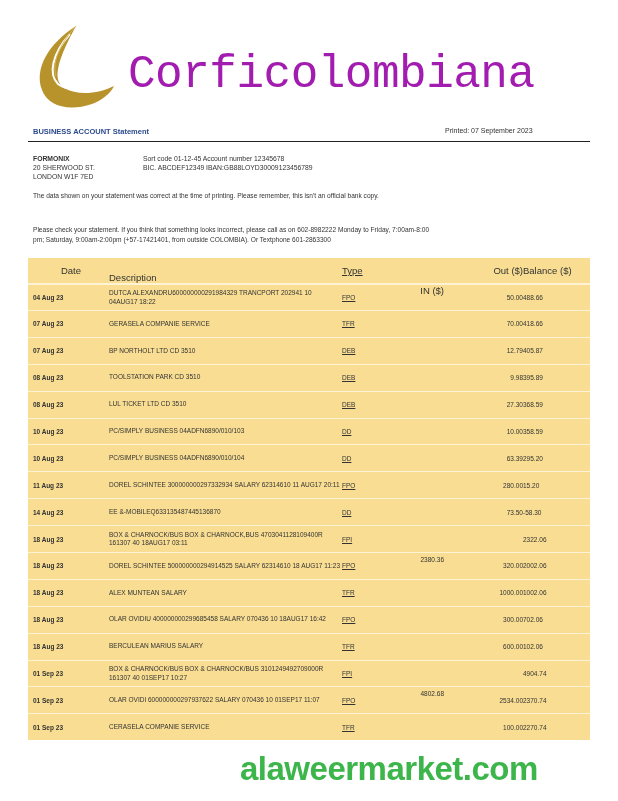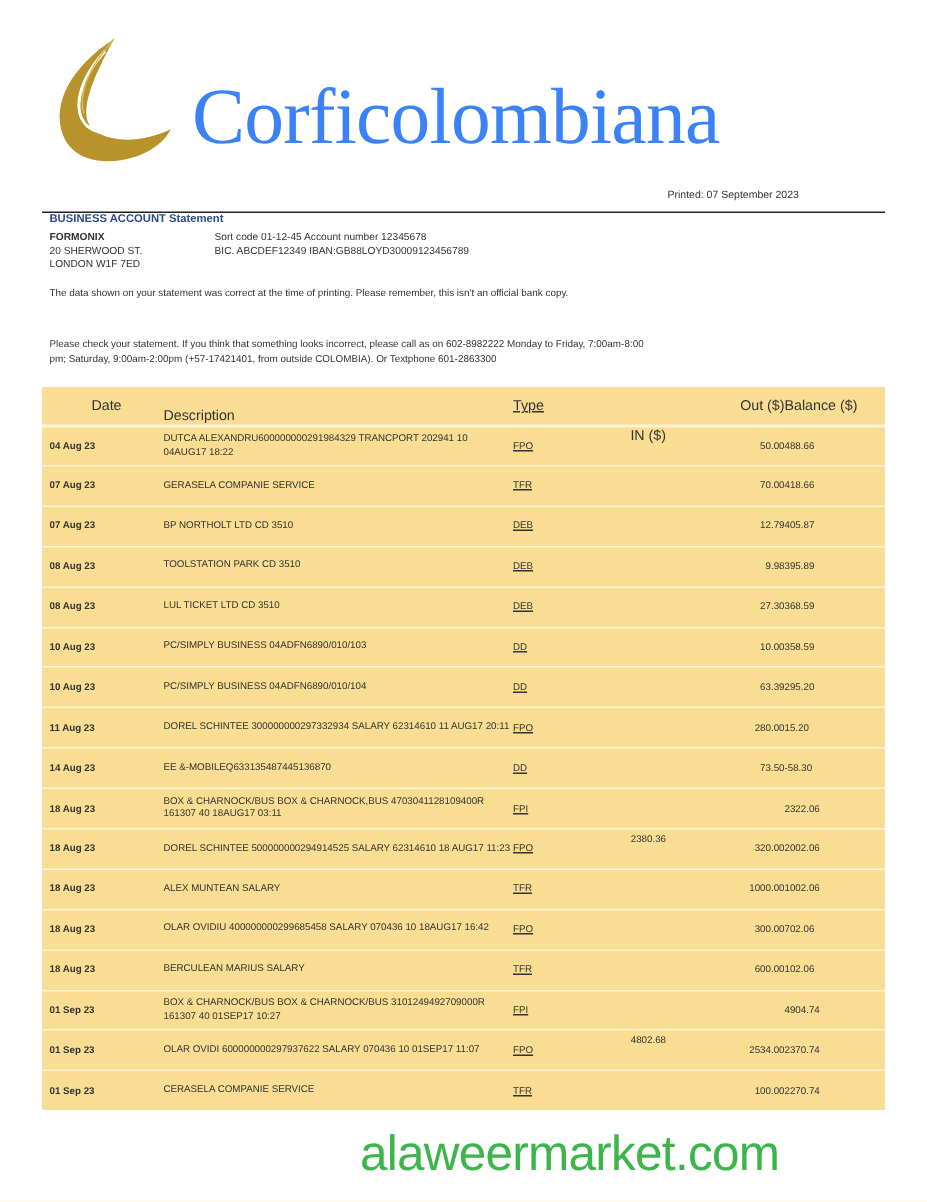--- a/index.html
+++ b/index.html
@@ -1,38 +1,38 @@
 <!DOCTYPE html>
 <html><head>
   <meta charset="utf-8">
   <style>
     html, body { margin: 0; padding: 0; background: #ffffff; }
     body { width: 618px; height: 801px; position: relative; overflow: hidden; font-family: "Liberation Sans", sans-serif; color: #222; }
     .logo { position: absolute; left: 28px; top: 24px; width: 110px; height: 90px; }
-    .brand { position: absolute; left: 128px; top: 52px; font-family: Liberation Serif, serif; font-size: 53px; color: #3b82f6; letter-spacing: -0.5px; line-height: 1; }
-    .stmt-title { position: absolute; left: 33px; top: 141px; font-size: 7.5px; font-weight: bold; color: #2b4a8c; }
+    .brand { position: absolute; left: 128px; top: 52px; font-family: Liberation Mono, monospace; font-size: 46px; color: #a21caf; letter-spacing: -0.5px; line-height: 1; }
+    .stmt-title { position: absolute; left: 33px; top: 127px; font-size: 7.5px; font-weight: bold; color: #2b4a8c; }
     .printed { position: absolute; left: 445px; top: 127px; font-size: 7px; color: #333; }
     .rule { position: absolute; left: 28px; top: 141px; width: 562px; height: 1px; background: #222; }
     .addr { position: absolute; left: 33px; top: 154px; font-size: 6.8px; line-height: 9px; color: #333; }
     .addr .name { font-weight: bold; }
     .acct { position: absolute; left: 143px; top: 154px; font-size: 6.8px; line-height: 9px; color: #333; }
     .note1 { position: absolute; left: 33px; top: 192px; font-size: 6.6px; color: #333; }
     .note2 { position: absolute; left: 33px; top: 225px; width: 400px; font-size: 6.6px; line-height: 9.5px; color: #333; }
     .table { position: absolute; left: 28px; top: 258px; width: 562px; background: #f8dd92; }
     .row { display: flex; align-items: center; border-top: 1px solid #fff3d6; font-size: 6.5px; color: #333; }
     .row.head { height: 25px; font-size: 9.5px; color: #333; border-top: none; border-bottom: 1.5px solid #fff3d6; }
     .c-date { width: 76px; padding-left: 5px; font-weight: bold; }
     .head .c-date { font-weight: normal; text-align: center; }
     .c-desc { width: 233px; line-height: 8.5px; }
     .c-type { width: 52px; text-decoration: underline; }
     .c-in { width: 50px; text-align: right; margin-top: 40px; }
     .c-out { width: 79px; text-align: right; }
     .c-bal { width: 64px; text-align: left; }
     .head .c-desc { padding-left: 0; margin-top: 16px; }
-    .footer { position: absolute; left: 240px; top: 750px; font-size: 33px; font-weight: normal; color: #3cb54a; letter-spacing: -0.5px; }
+    .footer { position: absolute; left: 240px; top: 750px; font-size: 33px; font-weight: bold; color: #3cb54a; letter-spacing: -0.5px; }
   </style>
 </head>
 <body>
 
 <svg class="logo" viewBox="0 0 110 90">
   <path d="M48 2 C 20 20, 6 45, 14 66 C 20 82, 40 88, 64 80 C 74 76, 82 70, 86 62 C 70 70, 50 72, 36 64 C 26 57, 26 42, 48 2 Z" fill="#b8922a"></path>
   <path d="M42 10 C 24 30, 20 50, 30 60 C 40 68, 60 66, 78 58" fill="none" stroke="#ffffff" stroke-width="2"></path>
   <path d="M48 2 C 30 22, 24 40, 28 52" fill="none" stroke="#d8b860" stroke-width="1"></path>
 </svg>
 <div class="brand">Corficolombiana</div>

